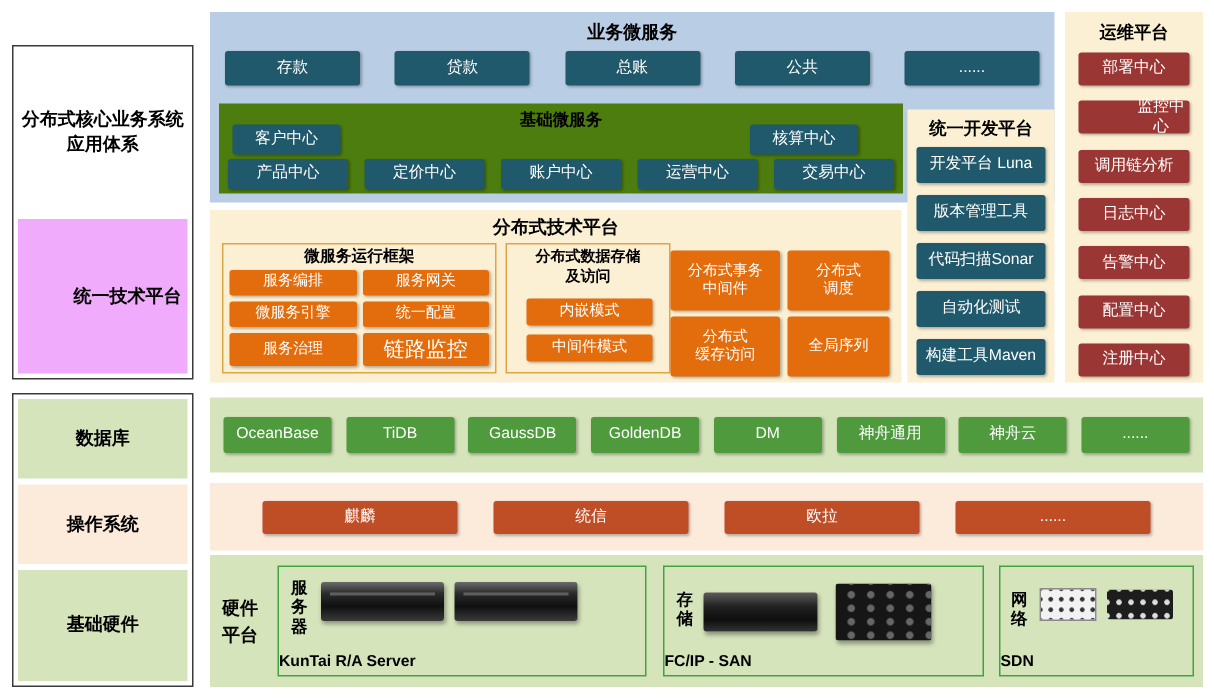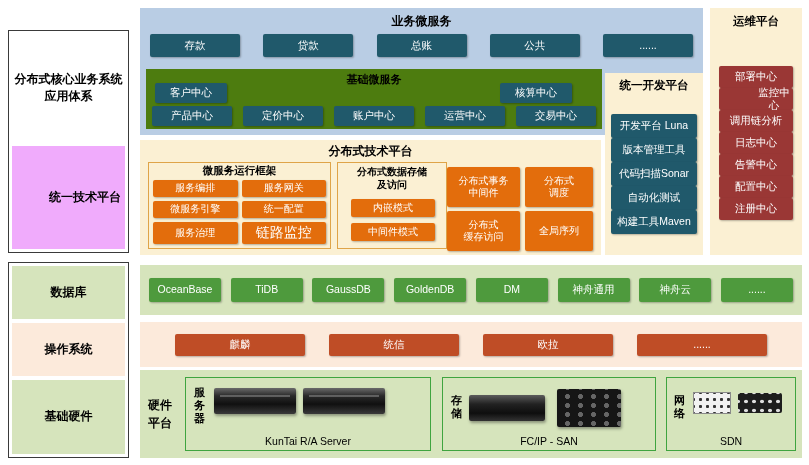--- a/index.html
+++ b/index.html
@@ -28,27 +28,27 @@
   
   .btn{display:flex;align-items:center;justify-content:center;color:#fff;font-size:10.5px;
        border-radius:2px;box-shadow:1px 1px 2px rgba(0,0,0,.28);box-sizing:border-box;
        text-align:center;white-space:pre-line;line-height:1.25;}
   .teal{background:#20596B;}
   .orange{background:#E36D0C;}
   .red{background:#9A3735;}
   .green{background:#4E9A3D;}
   .rust{background:#BF4D26;}
   .flex-row{display:flex;justify-content:space-between;align-items:center;}
-  .flex-col{display:flex;flex-direction:column;align-items:center;justify-content:center;}
+  .flex-col{display:flex;flex-direction:column;align-items:center;justify-content:space-between;}
   .subbox{position:absolute;border:1px solid #DFA448;box-sizing:border-box;}
   
   .hwbox{position:absolute;border:1.5px solid #3FA43F;box-sizing:border-box;}
   .vlabel{position:absolute;font-weight:bold;font-size:11px;width:13px;word-break:break-all;
           line-height:1.2;text-align:center;}
-  .caption{position:absolute;bottom:3px;left:0;right:0;text-align:center;font-weight:normal;font-size:10.5px;}
+  .caption{position:absolute;bottom:3px;left:0;right:0;text-align:left;font-weight:bold;font-size:10.5px;}
   .img-server{width:82px;height:26px;border-radius:2px;
     background:linear-gradient(180deg,#6a6a6a 0%,#2a2a2a 30%,#101010 62%,#3a3a3a 100%);
     box-shadow:1px 2px 3px rgba(0,0,0,.35);}
   .img-server::after{content:"";display:block;height:2px;margin:7px 6px 0;background:rgba(255,255,255,.25);}
   .img-storage-wide{width:76px;height:26px;border-radius:2px;
     background:linear-gradient(180deg,#5c5c5c 0%,#222 35%,#0e0e0e 70%,#333 100%);
     box-shadow:1px 2px 3px rgba(0,0,0,.35);}
   .img-storage-bays{width:64px;height:38px;border-radius:2px;background-color:#161616;
     background-image:radial-gradient(circle,#666 2.2px,transparent 2.8px);
     background-size:13px 9px;background-position:4px 3px;box-shadow:1px 2px 3px rgba(0,0,0,.35);}

